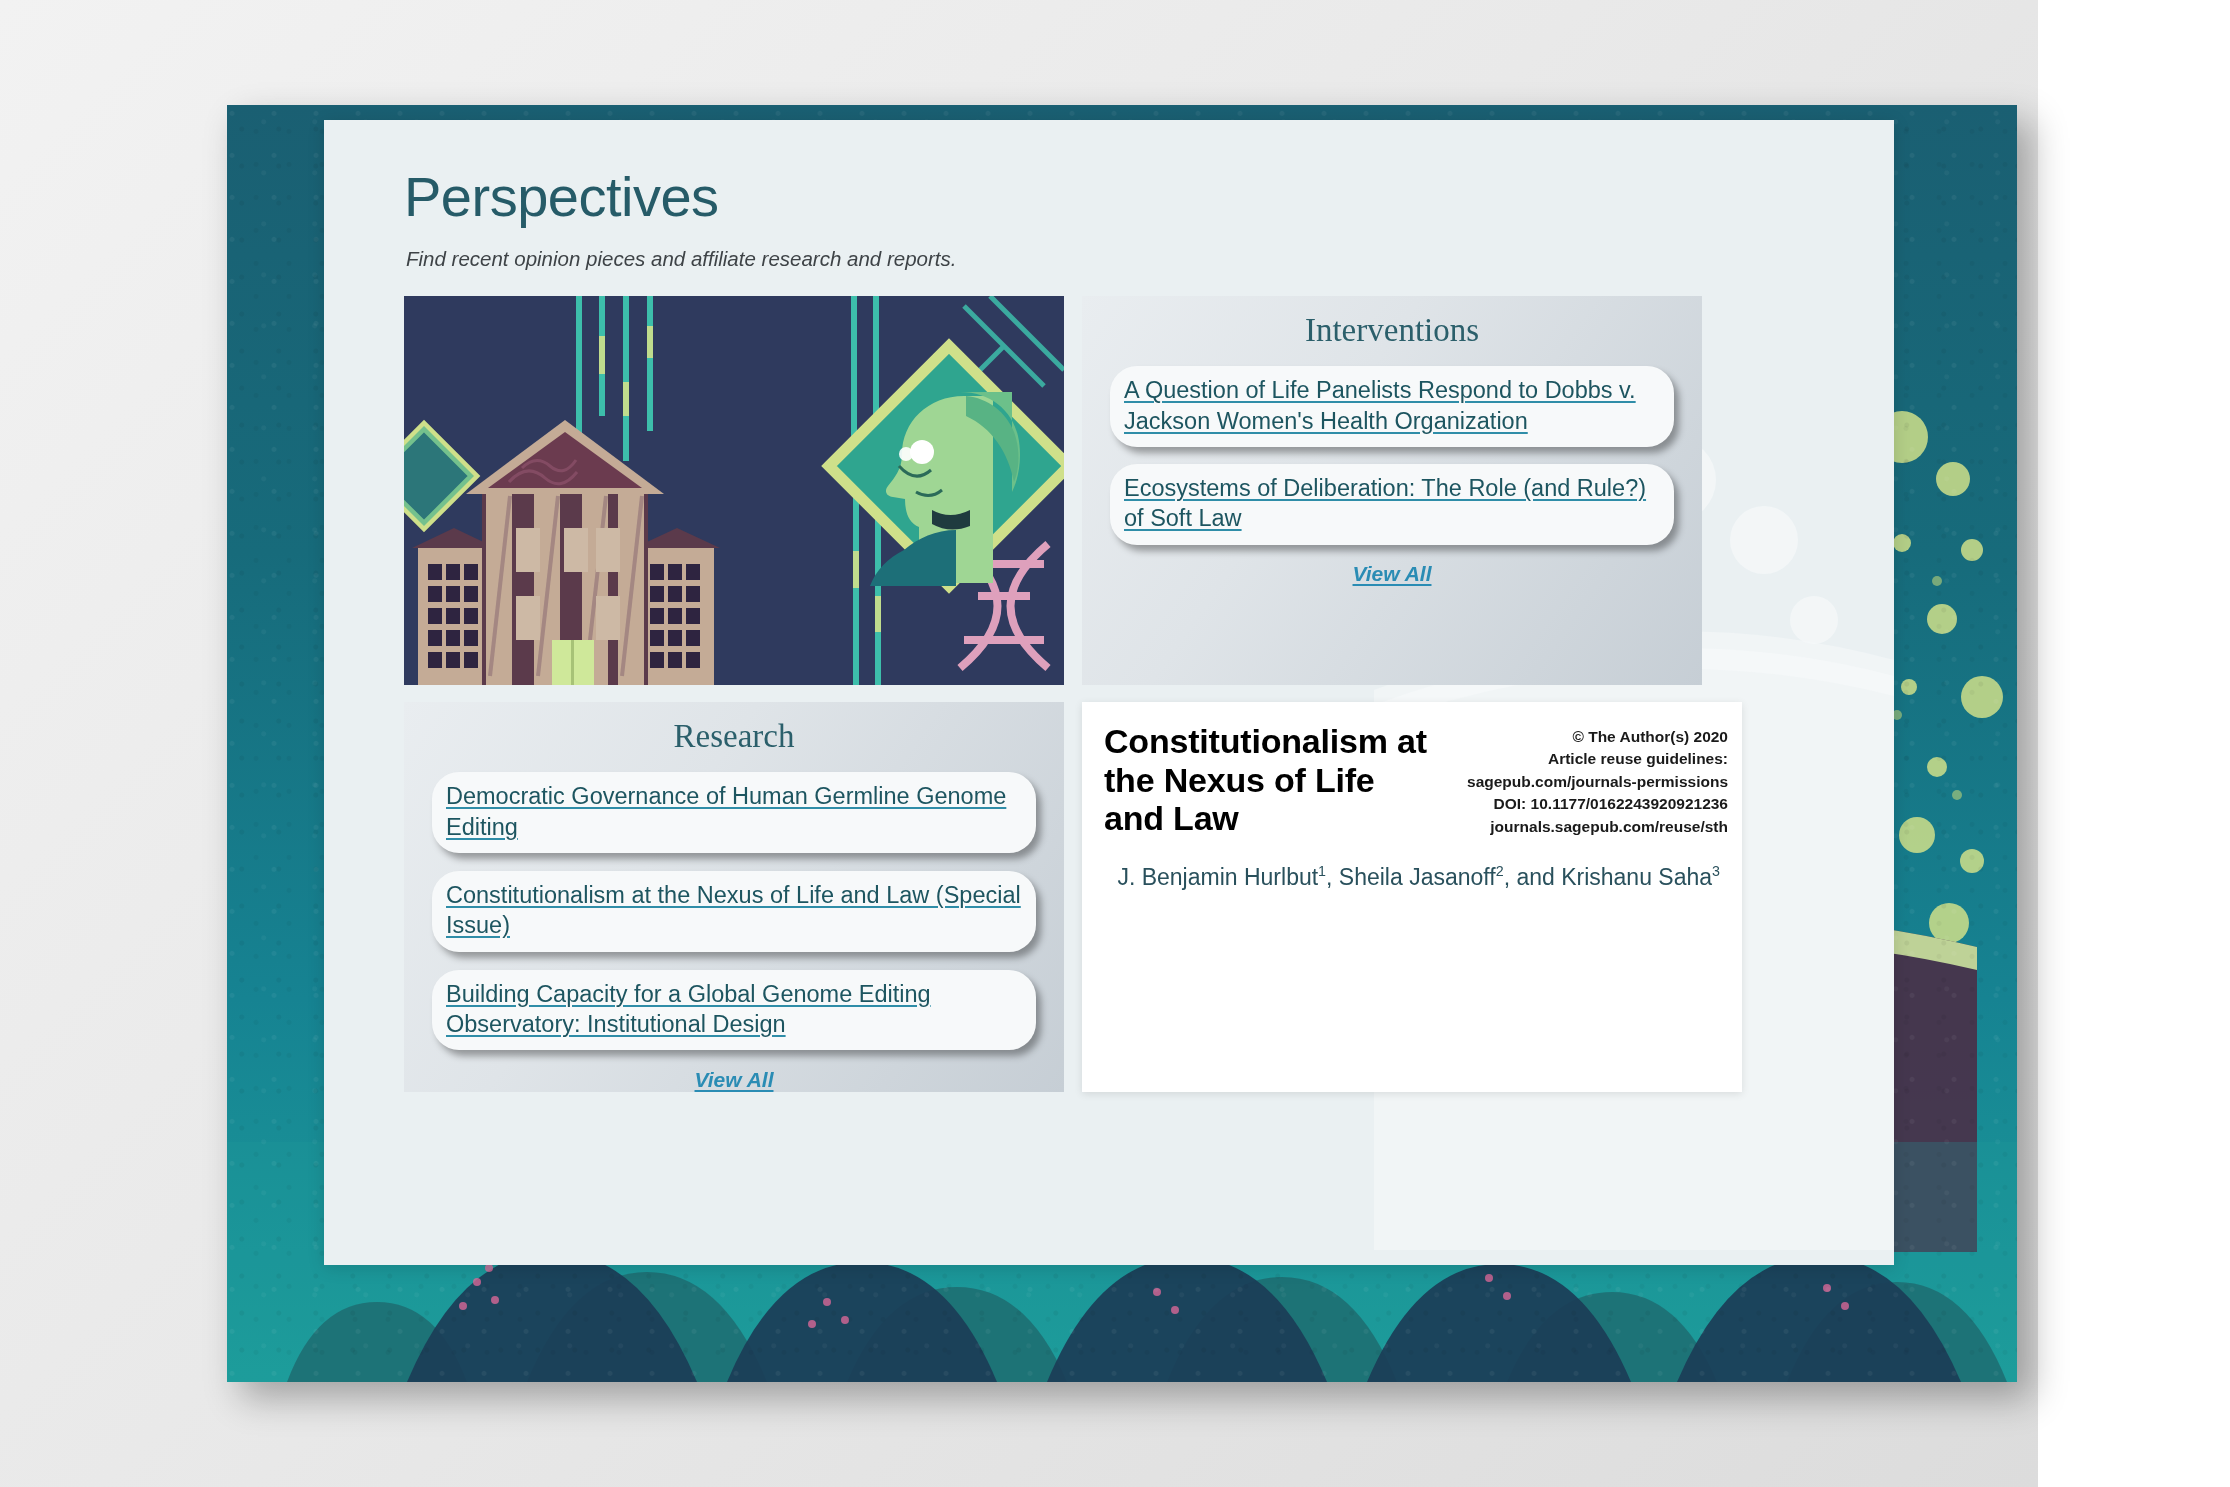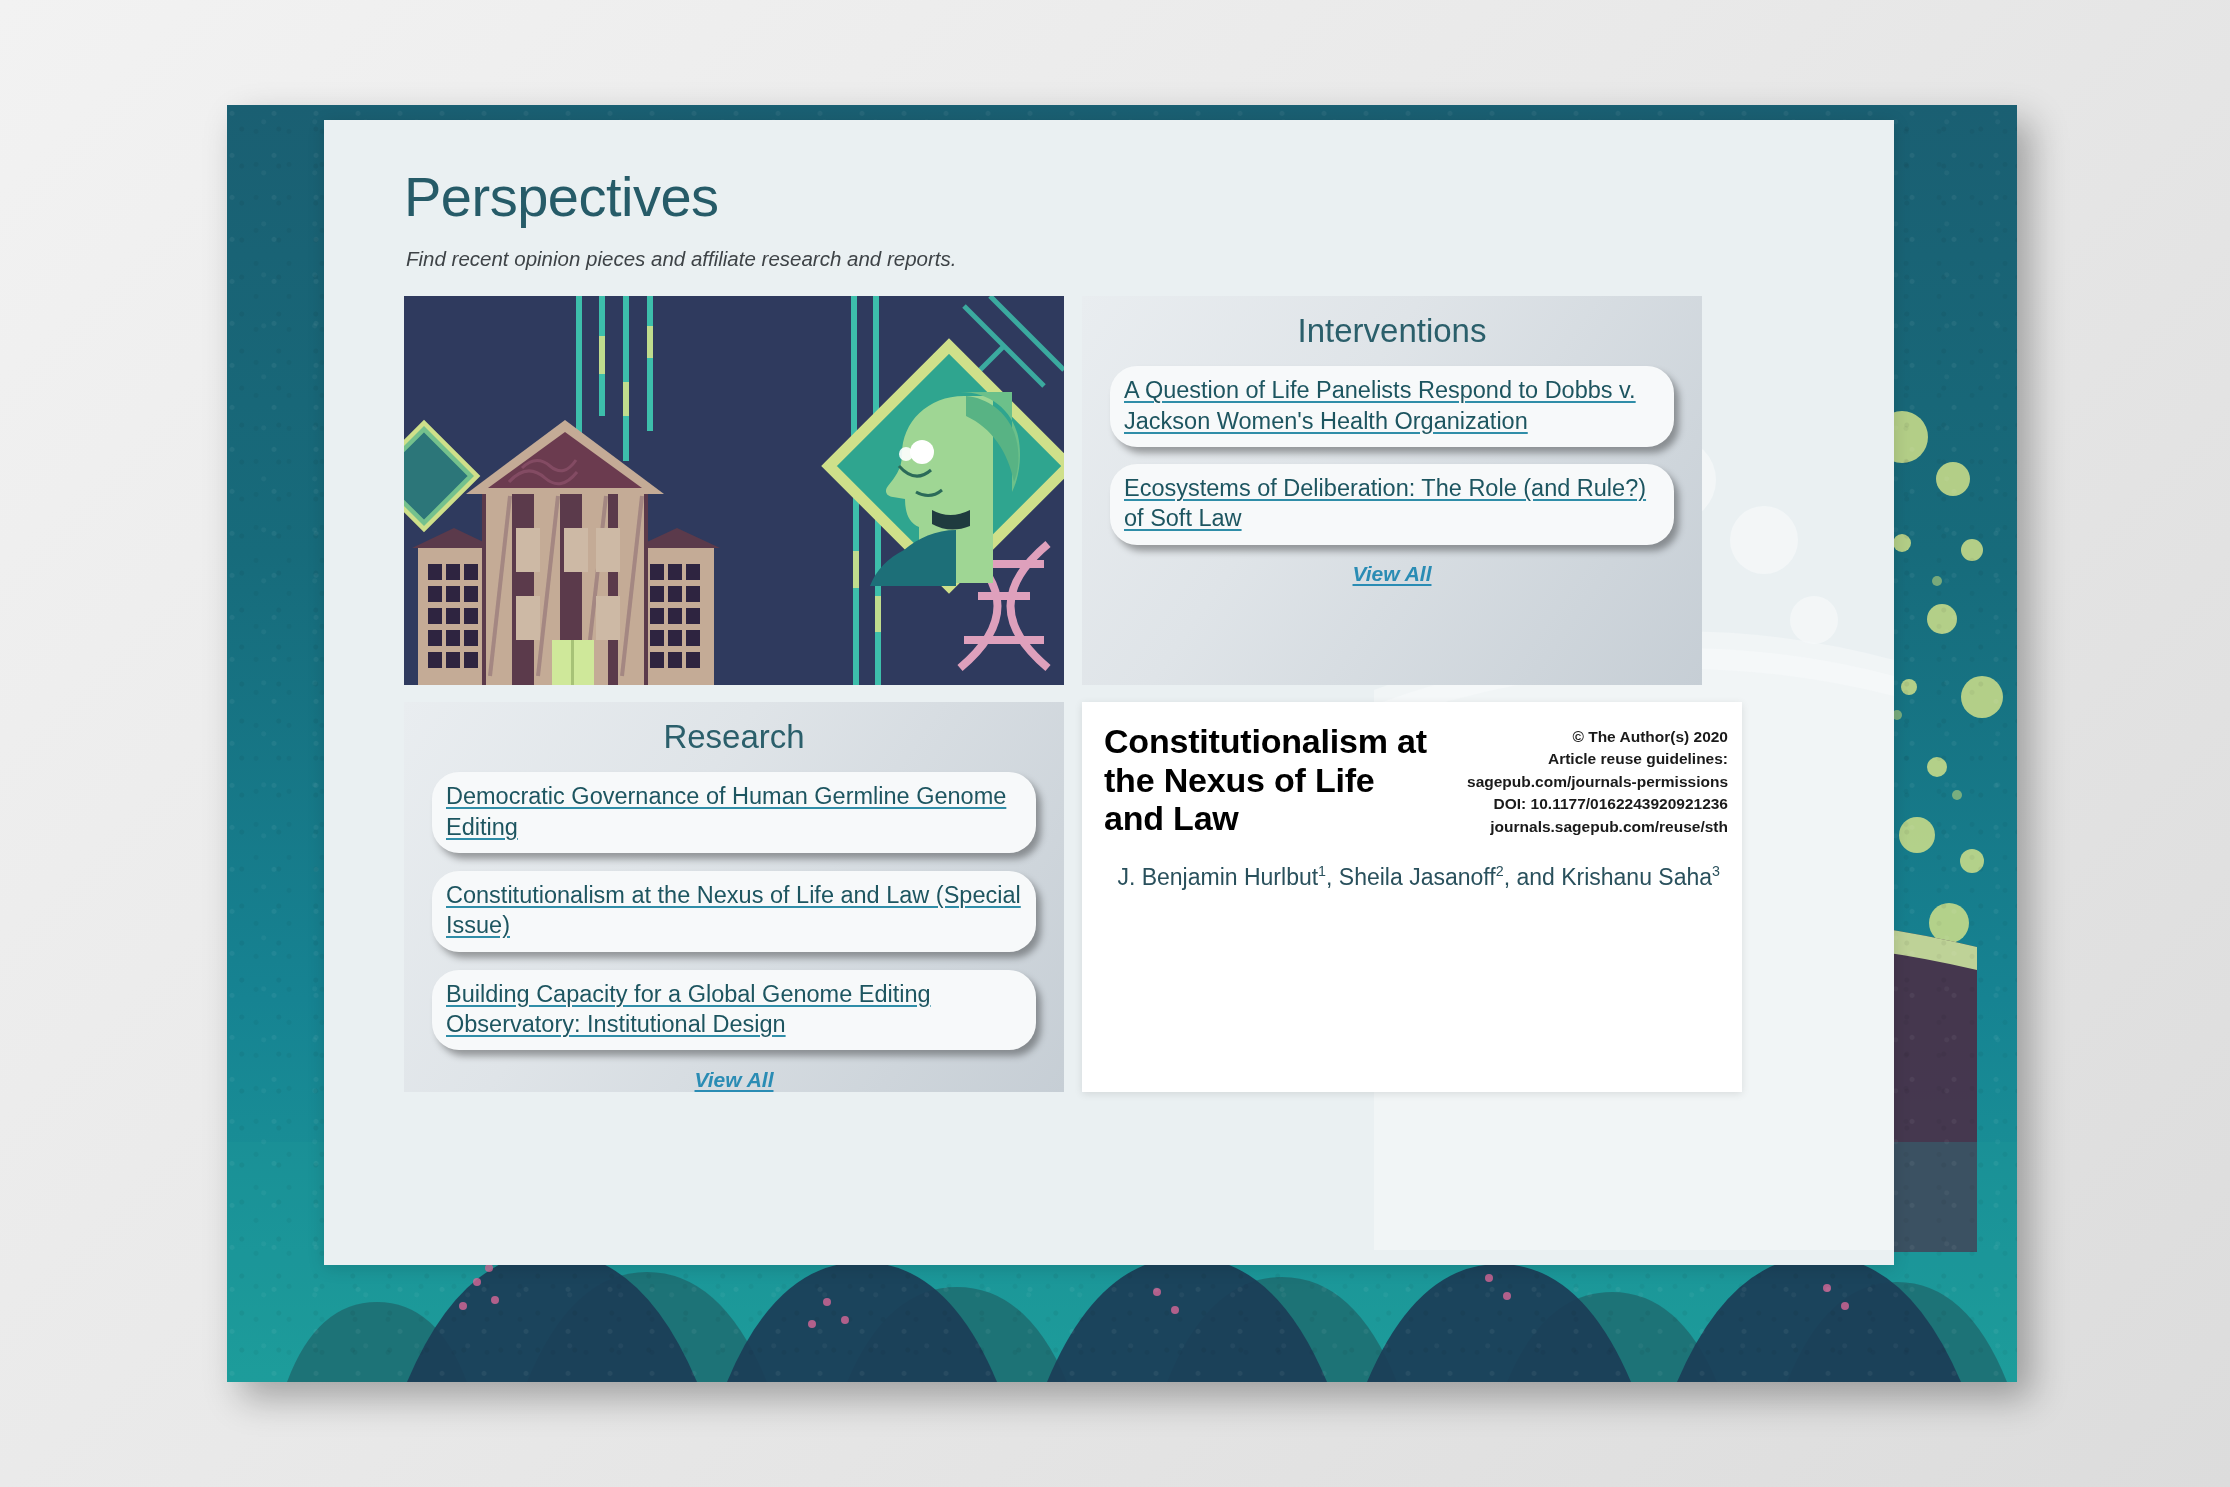--- a/index.html
+++ b/index.html
@@ -10,23 +10,24 @@
   body {
     width: 2230px;
     height: 1487px;
     overflow: hidden;
     font-family: "Liberation Sans", sans-serif;
   }
 
   
   .page {
     position: relative;
-    width: 2230px;
+    width: 2026px;
     height: 1487px;
     background: linear-gradient(135deg, #f2f2f2 0%, #e9e9e9 45%, #dcdcdc 100%);
+    padding-left: 12px;
   }
 
   
   .site-frame {
     position: absolute;
     left: 227px;
     top: 105px;
     width: 1790px;
     height: 1277px;
     background: linear-gradient(180deg, #1a5f72 0%, #176b7b 35%, #168392 70%, #1c9d9b 100%);
@@ -153,20 +154,21 @@
   .panel-interventions { width: 620px; height: 389px; }
   .panel-research      { width: 660px; height: 390px; }
 
   .panel-title {
     text-align: center;
     font-size: 33px;
     color: #2b5f6b;
     font-weight: 400;
     margin: 15px 0 0 0;
     line-height: 1.2;
+    font-family: Liberation Serif, serif;
   }
 
   .tiles {
     margin-top: 16px;
     padding: 0 28px;
   }
   .tile {
     background: #f7f9fa;
     box-shadow: 5px 6px 7px rgba(0,0,0,0.34);
     padding: 9px 14px 11px 14px;

